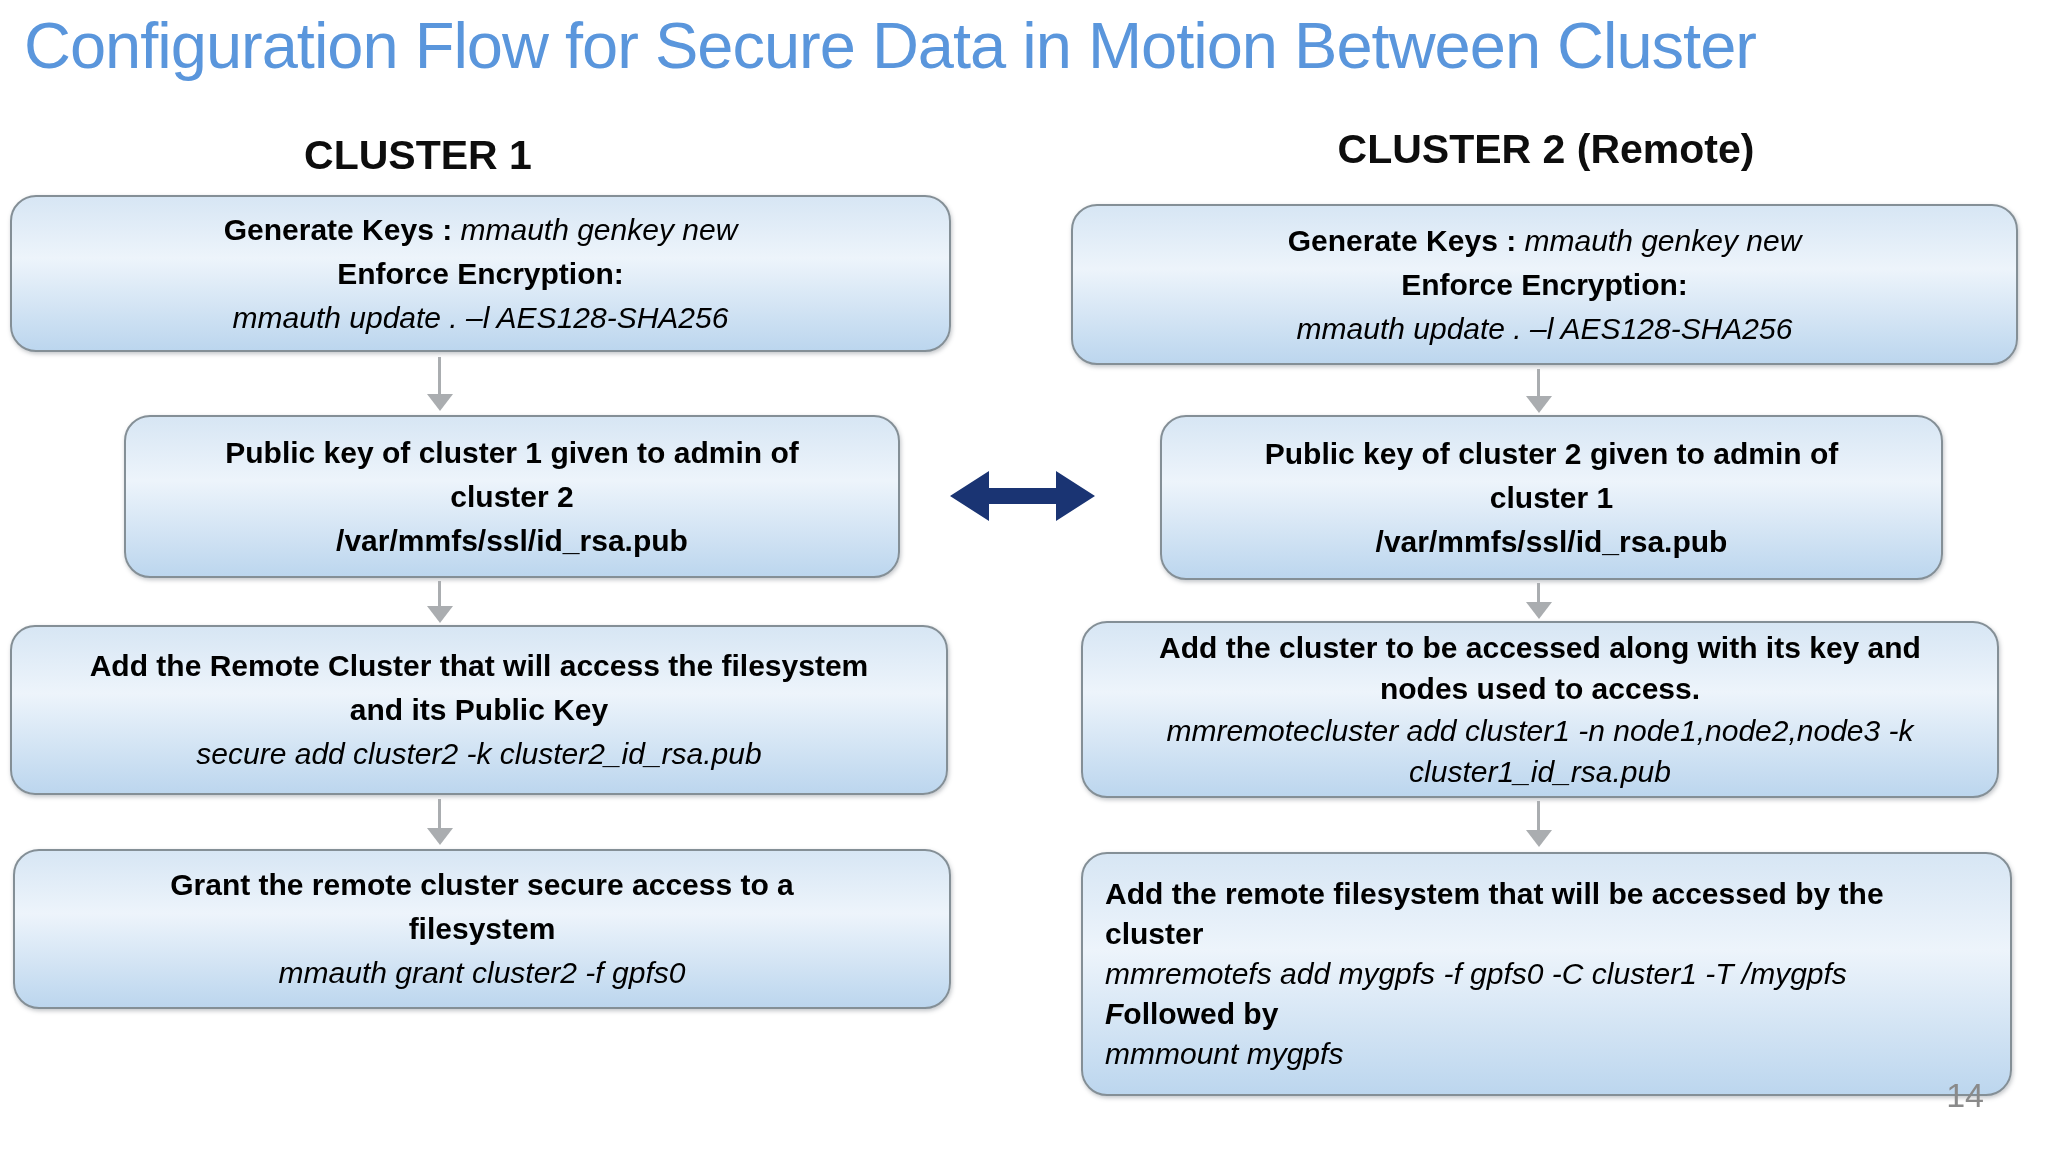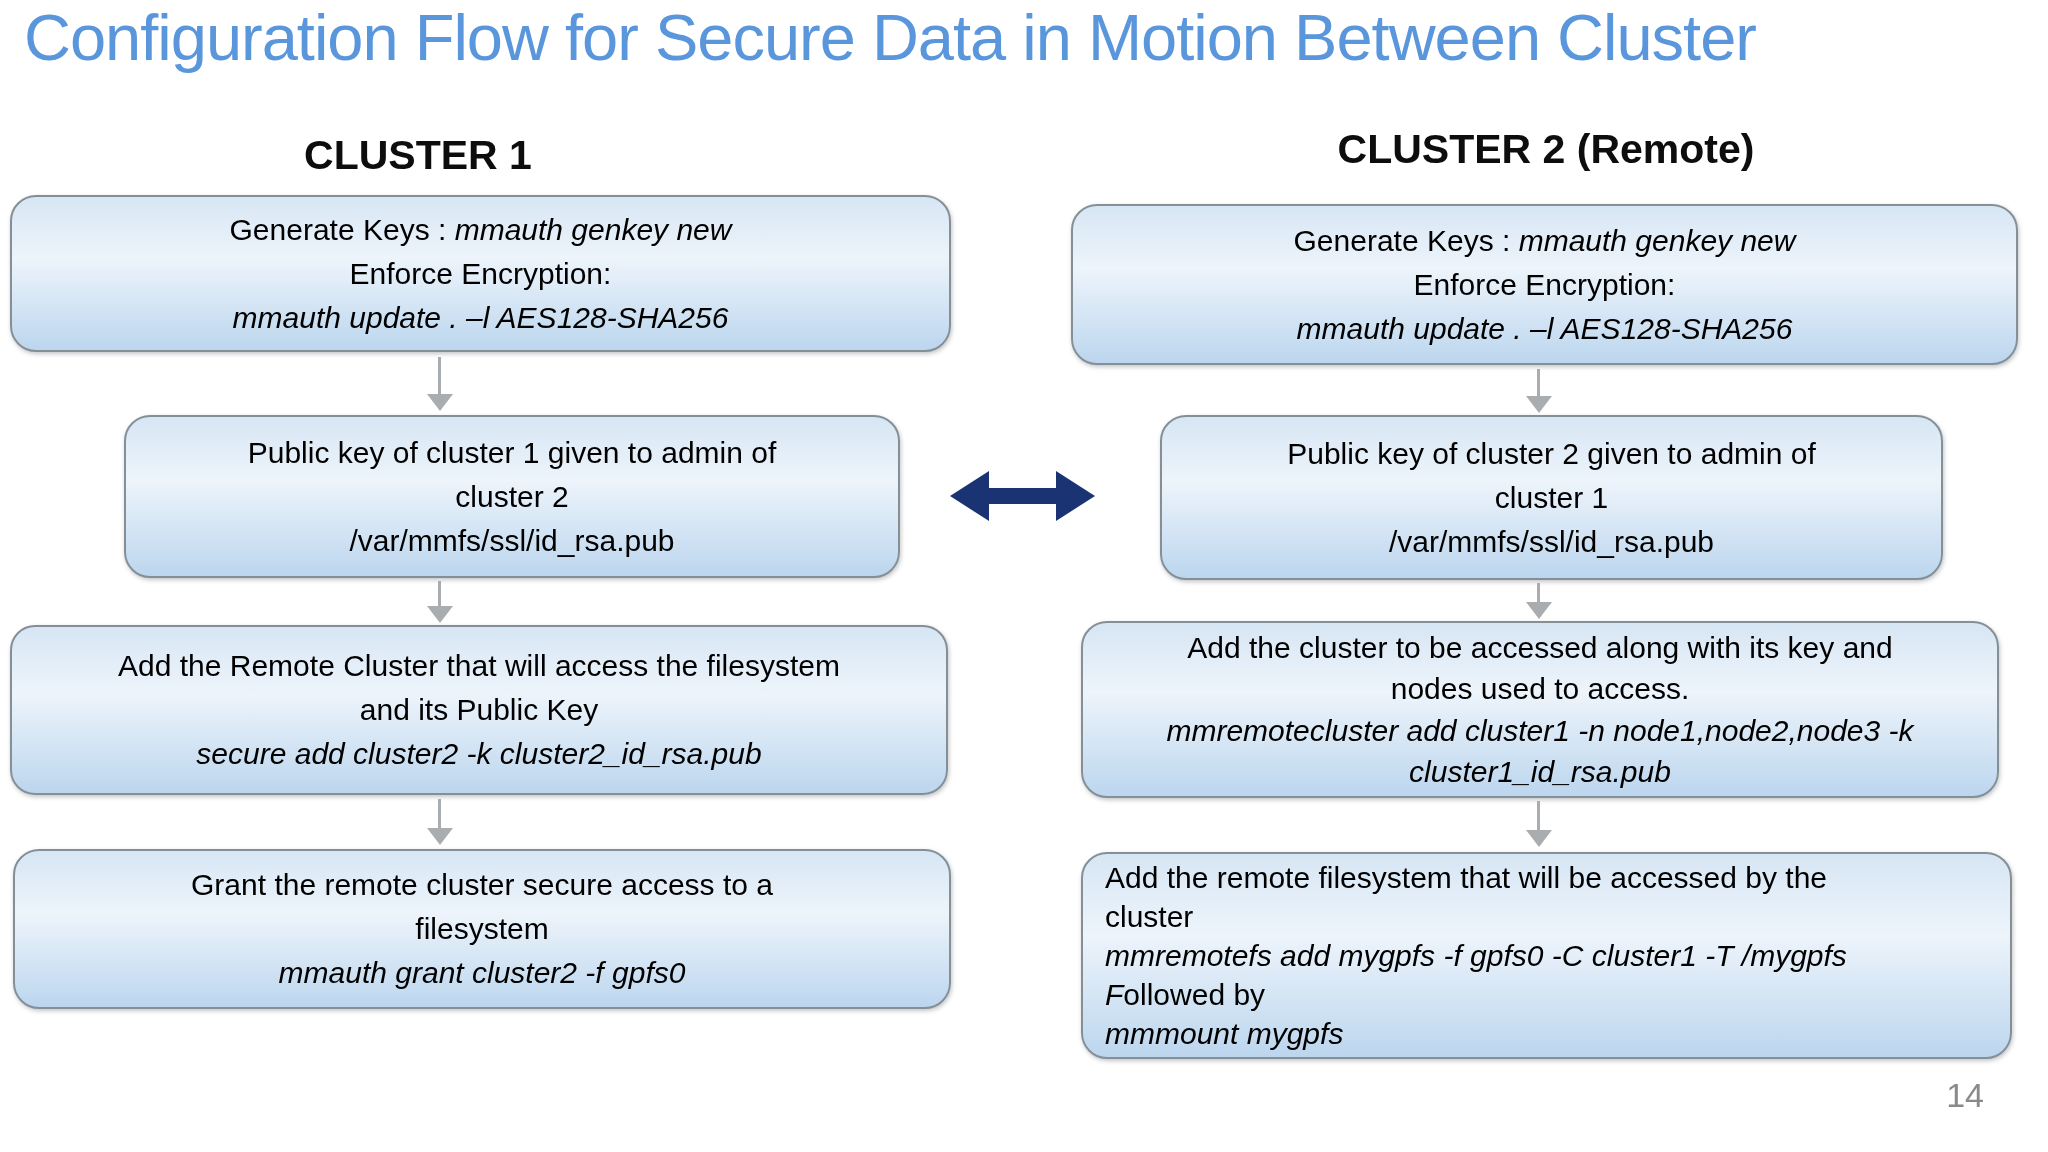--- a/index.html
+++ b/index.html
@@ -4,51 +4,51 @@
 <style>
   html,body{margin:0;padding:0;background:#ffffff;}
   .slide{
     position:relative;
     width:2048px;height:1152px;
     background:#ffffff;
     font-family:"Liberation Sans",sans-serif;
     overflow:hidden;
   }
   .title{
-    position:absolute;left:24px;top:0;
+    position:absolute;left:24px;top:8px;
     font-size:65px;color:#5a96dc;
     white-space:nowrap;letter-spacing:-1px;
   }
   .col-header{
     position:absolute;width:820px;
     font-size:41px;font-weight:bold;color:#0d0d0d;
     text-align:center;white-space:nowrap;
   }
   .h1{left:8px;top:132px;}
   .h2{left:1136px;top:126px;}
   .flow-box{
     position:absolute;box-sizing:border-box;
     border:2px solid #848f96;border-radius:26px;
     background:linear-gradient(180deg,#d7e6f4 0%,#edf4fb 40%,#bcd6ee 100%);
     box-shadow:1px 2px 4px rgba(80,90,100,0.35);
     display:flex;flex-direction:column;justify-content:center;
     font-size:30px;line-height:44px;color:#000;
     text-align:center;padding:8px 18px;
   }
   .flow-box .line{min-height:1em;}
-  .b{font-weight:normal;}
+  .b{font-weight:bold;}
   .i{font-style:italic;}
   .box-l1{left:10px;top:195px;width:941px;height:157px;}
   .box-l2{left:124px;top:415px;width:776px;height:163px;}
   .box-l3{left:10px;top:625px;width:938px;height:170px;border-radius:25px;}
   .box-l4{left:13px;top:849px;width:938px;height:160px;}
   .box-r1{left:1071px;top:204px;width:947px;height:161px;}
   .box-r2{left:1160px;top:415px;width:783px;height:165px;}
   .box-r3{left:1081px;top:621px;width:918px;height:177px;line-height:42px;padding:4px 14px;}
-  .box-r4{left:1081px;top:852px;width:931px;height:207px;line-height:40px;padding:4px 32px 4px 22px;}
+  .box-r4{left:1081px;top:852px;width:931px;height:244px;line-height:40px;padding:4px 32px 4px 22px;}
   .vconn{
     position:absolute;width:3px;background:#aaadb0;
   }
   .vconn::after{
     content:"";position:absolute;left:50%;bottom:-17px;
     transform:translateX(-50%);
     width:0;height:0;
     border-left:13px solid transparent;
     border-right:13px solid transparent;
     border-top:17px solid #aaadb0;

